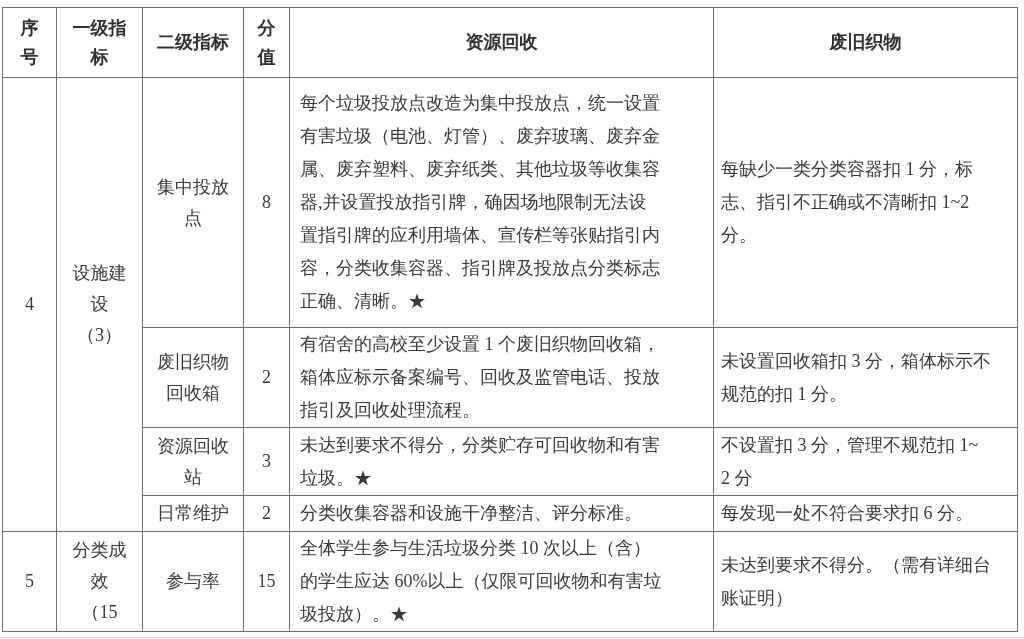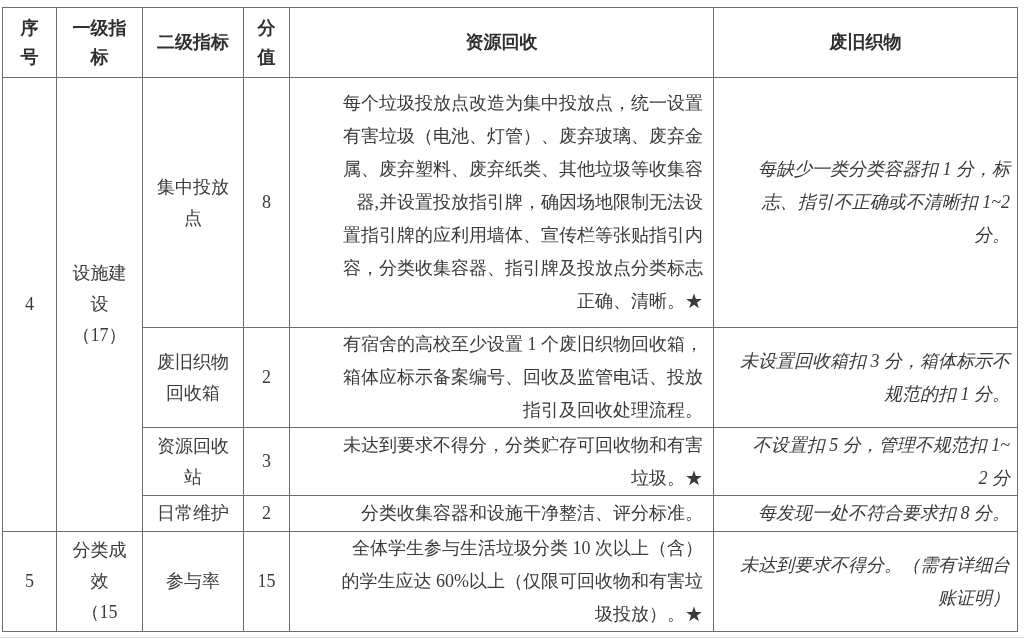--- a/index.html
+++ b/index.html
@@ -39,27 +39,26 @@
   tr.h-r4d  { height: 36px; }
   tr.h-r5   { height: 98px; }
 
   .cell-center {
     text-align: center;
     white-space: pre-line;
     line-height: 31px;
   }
   .cell-text {
     padding: 0 10px;
-    text-align: right;
+    text-align: left;
     white-space: pre-line;
     line-height: 33px;
   }
   .cell-std {
     padding: 0 7px;
-    font-style: italic;
   }
   tr.h-head td {
     font-weight: bold;
     line-height: 29px;
     color: #303030;
   }
   .bottom-edge {
     position: absolute;
     left: 0; width: 1024px;
     top: 637px;
@@ -89,21 +88,21 @@
       <td class="cell-center">分
 值</td>
       <td class="cell-center">资源回收</td>
       <td class="cell-center">废旧织物</td>
     </tr>
 
     <tr class="h-r4a">
       <td class="cell-center" rowspan="4">4</td>
       <td class="cell-center" rowspan="4">设施建
 设
-（17）</td>
+（3）</td>
       <td class="cell-center">集中投放
 点</td>
       <td class="cell-center">8</td>
       <td class="cell-text">每个垃圾投放点改造为集中投放点，统一设置
 有害垃圾（电池、灯管）、废弃玻璃、废弃金
 属、废弃塑料、废弃纸类、其他垃圾等收集容
 器,并设置投放指引牌，确因场地限制无法设
 置指引牌的应利用墙体、宣传栏等张贴指引内
 容，分类收集容器、指引牌及投放点分类标志
 正确、清晰。★</td>
@@ -122,29 +121,29 @@
       <td class="cell-text cell-std">未设置回收箱扣 3 分，箱体标示不
 规范的扣 1 分。</td>
     </tr>
 
     <tr class="h-r4c">
       <td class="cell-center">资源回收
 站</td>
       <td class="cell-center">3</td>
       <td class="cell-text">未达到要求不得分，分类贮存可回收物和有害
 垃圾。★</td>
-      <td class="cell-text cell-std">不设置扣 5 分，管理不规范扣 1~
+      <td class="cell-text cell-std">不设置扣 3 分，管理不规范扣 1~
 2 分</td>
     </tr>
 
     <tr class="h-r4d">
       <td class="cell-center">日常维护</td>
       <td class="cell-center">2</td>
       <td class="cell-text">分类收集容器和设施干净整洁、评分标准。</td>
-      <td class="cell-text cell-std">每发现一处不符合要求扣 8 分。</td>
+      <td class="cell-text cell-std">每发现一处不符合要求扣 6 分。</td>
     </tr>
 
     <tr class="h-r5">
       <td class="cell-center">5</td>
       <td class="cell-center">分类成
 效
 （15</td>
       <td class="cell-center">参与率</td>
       <td class="cell-center">15</td>
       <td class="cell-text">全体学生参与生活垃圾分类 10 次以上（含）

